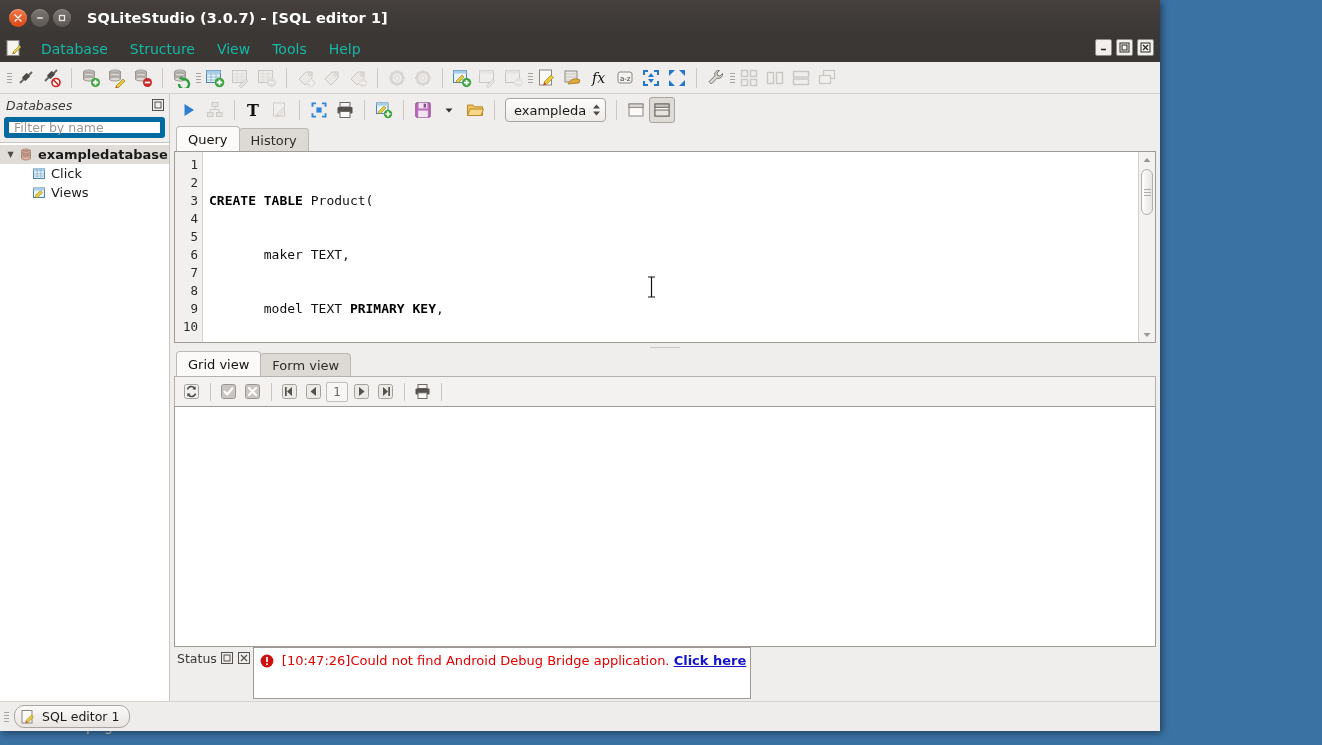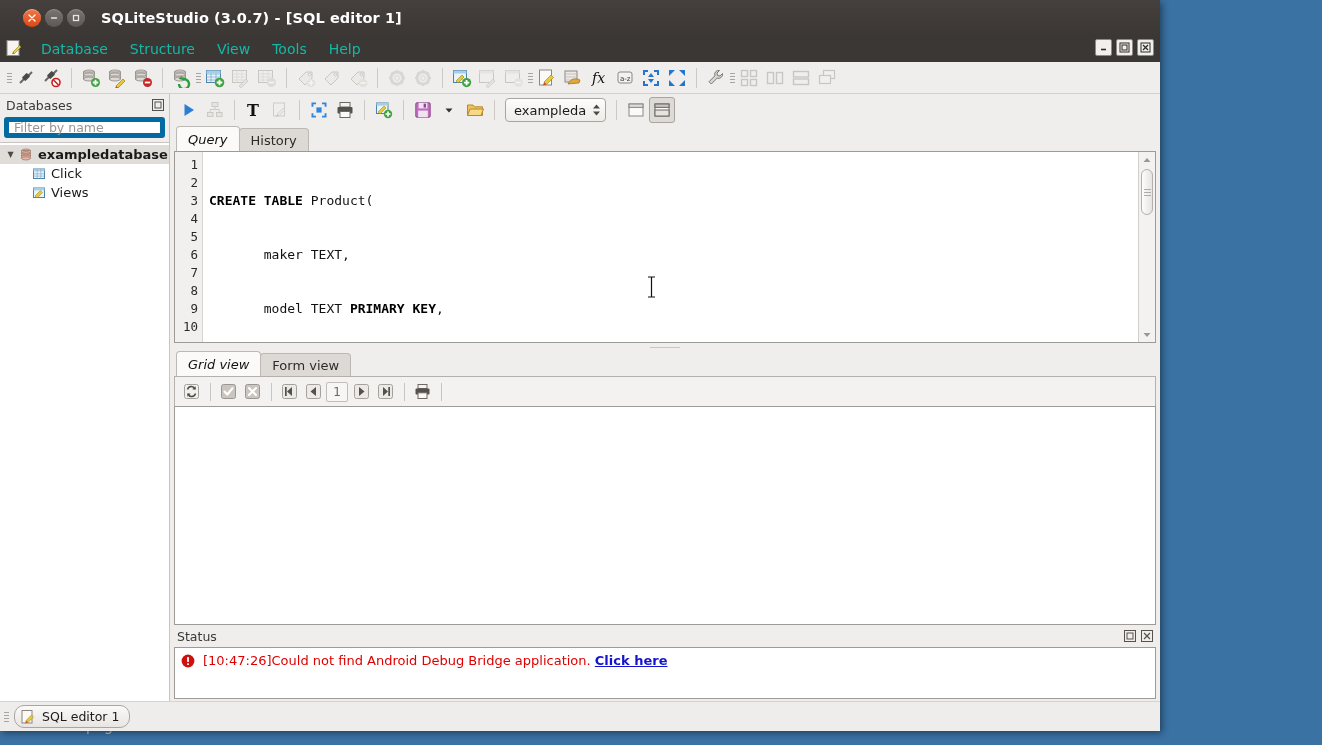--- a/index.html
+++ b/index.html
@@ -35,21 +35,21 @@
     box-shadow: 2px 2px 7px rgba(0,0,0,0.45);
     display: flex; flex-direction: column;
     overflow: hidden;
   }
 
   
   .titlebar {
     height: 36px;
     background: linear-gradient(to bottom, #45403d 0%, #3b3735 100%);
     display: flex; align-items: center;
-    padding-left: 23px;
+    padding-left: 9px;
     flex: 0 0 auto;
     position: relative;
   }
   .wctl { width: 18px; height: 18px; border-radius: 50%; margin-right: 4px;
           display: inline-flex; align-items: center; justify-content: center;
           font-size: 9px; color: #f4f0ee; flex: 0 0 auto; }
   .wctl.close { background: linear-gradient(to bottom,#f07746,#dd4814); box-shadow: inset 0 1px 0 rgba(255,255,255,.35); }
   .wctl.min   { background: linear-gradient(to bottom,#7b7470,#5d5854); box-shadow: inset 0 1px 0 rgba(255,255,255,.18); }
   .wctl.max   { background: linear-gradient(to bottom,#7b7470,#5d5854); box-shadow: inset 0 1px 0 rgba(255,255,255,.18); }
   .wctl svg { display:block; }
@@ -121,21 +121,21 @@
     display: flex; flex-direction: column;
     min-height: 0;
   }
   .dock-header {
     height: 22px;
     display: flex; align-items: center;
     padding: 0 4px 0 6px;
     font-size: 12.5px; color: #3c3835;
     flex: 0 0 auto;
   }
-  .dock-header .dh-title { flex: 1 1 auto; }
+  .dock-header .dh-title { flex: 1 1 auto; font-style: italic; }
   .dock-icon { width: 14px; height: 14px; display:flex;align-items:center;justify-content:center; margin-left:3px;}
   .filter-box {
     margin: 1px 4px 4px 4px;
     height: 21px;
     background: #ffffff;
     border: 5px solid #0369a1;
     border-radius: 3px;
     display: flex; align-items: center;
     padding: 0 5px;
     flex: 0 0 auto;
@@ -174,21 +174,20 @@
     background: #ddd9d5;
     border: 1px solid #bdb8b4; border-bottom: none;
     border-radius: 4px 4px 0 0;
     margin-right: -1px;
   }
   .tab.active {
     background: #fbfaf9;
     height: 25px;
     color: #16130f;
     z-index: 2;
-    font-style: italic;
   }
 
   
   .editor-wrap {
     flex: 0 0 auto;
     height: 192px;
     background: #ffffff;
     border: 1px solid #9e9a96;
     display: flex;
     position: relative;
@@ -274,21 +273,21 @@
     border-radius: 2px;
     flex: 0 0 auto;
   }
   .grid-area {
     flex: 1 1 auto;
     background: #ffffff;
     border: 1px solid #9e9a96;
   }
 
   
-  .status-dock { flex: 0 0 auto; display: flex; flex-direction: column; padding-bottom: 2px; }
+  .status-dock { flex: 0 0 auto; display: flex; flex-direction: row; padding-bottom: 2px; }
   .status-header {
     height: 22px; display: flex; align-items: center;
     font-size: 12.5px; color: #3c3835;
     padding: 0 2px 0 3px;
   }
   .status-header .sh-title { flex: 1 1 auto; }
   .status-list {
     height: 52px;
     background: #ffffff;
     border: 1px solid #9e9a96;

